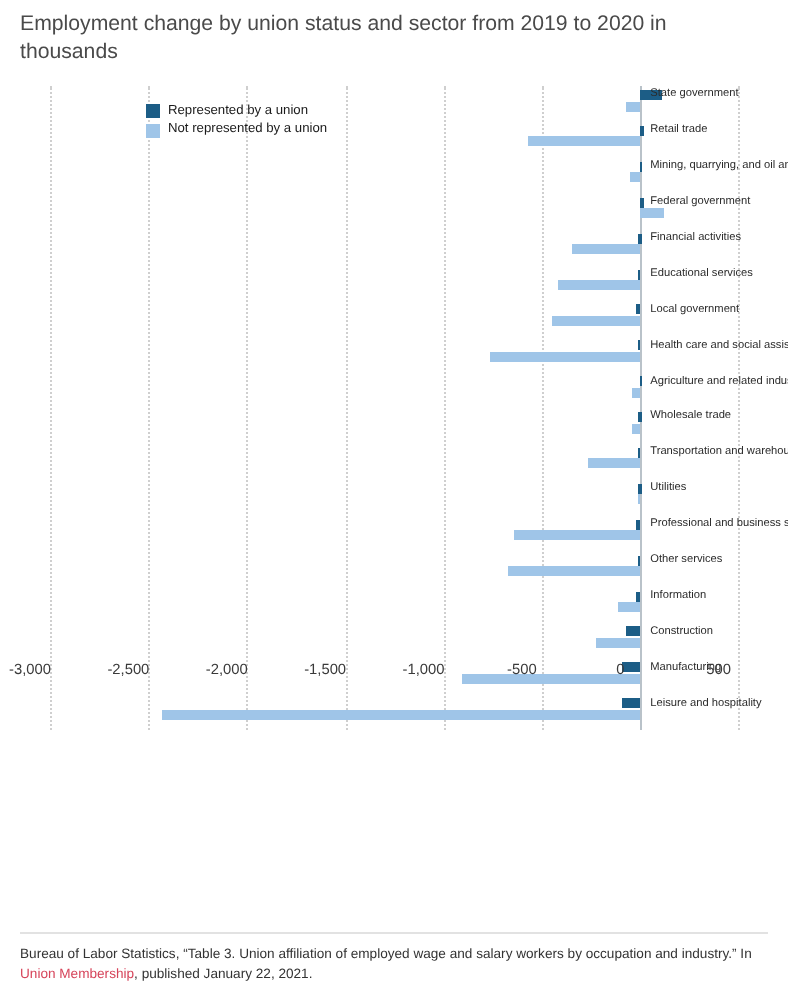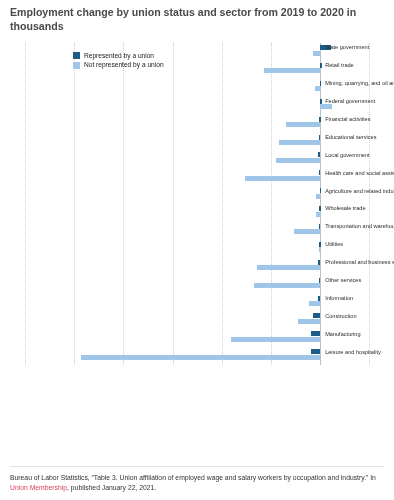--- a/index.html
+++ b/index.html
@@ -18,21 +18,21 @@
     font-size: 13.2px;
     font-weight: bold;
     line-height: 1.28;
     letter-spacing: -0.15px;
     color: #111111;
     margin: 9px 0 0 0;
     padding-right: 6px;
   }
   .chart-subtitle {
     font-size: 10.6px;
-    font-weight: bold;
+    font-weight: normal;
     line-height: 1.32;
     color: #4a4a4a;
     margin: 6px 0 0 0;
     padding-right: 18px;
   }
 
   .plot-wrap {
     position: relative;
     margin-top: 9px;
     height: 322px;
@@ -254,20 +254,30 @@
           <span>Represented by a union</span>
         </div>
         <div class="legend-row">
           <span class="legend-swatch nonunion"></span>
           <span>Not represented by a union</span>
         </div>
       </div>
     </div>
   </div>
 
+  <div class="xaxis" id="xaxis">
+      <div class="xtick" style="left: 0px;">-3,000</div>
+      <div class="xtick" style="left: 49.1892px;">-2,500</div>
+      <div class="xtick" style="left: 98.3784px;">-2,000</div>
+      <div class="xtick" style="left: 147.568px;">-1,500</div>
+      <div class="xtick" style="left: 196.757px;">-1,000</div>
+      <div class="xtick" style="left: 245.946px;">-500</div>
+      <div class="xtick" style="left: 295.135px;">0</div>
+      <div class="xtick" style="left: 344.324px;">500</div>
+    </div>
 
 
   <div class="footer">
     <hr class="footer-hr">
     <p class="source"><span>Bureau of Labor Statistics, “Table 3. Union affiliation of employed wage and salary workers by occupation and industry.” In </span><span class="link">Union Membership</span><span>, published January 22, 2021.</span></p>
 
   </div>
 
 </div>
 

